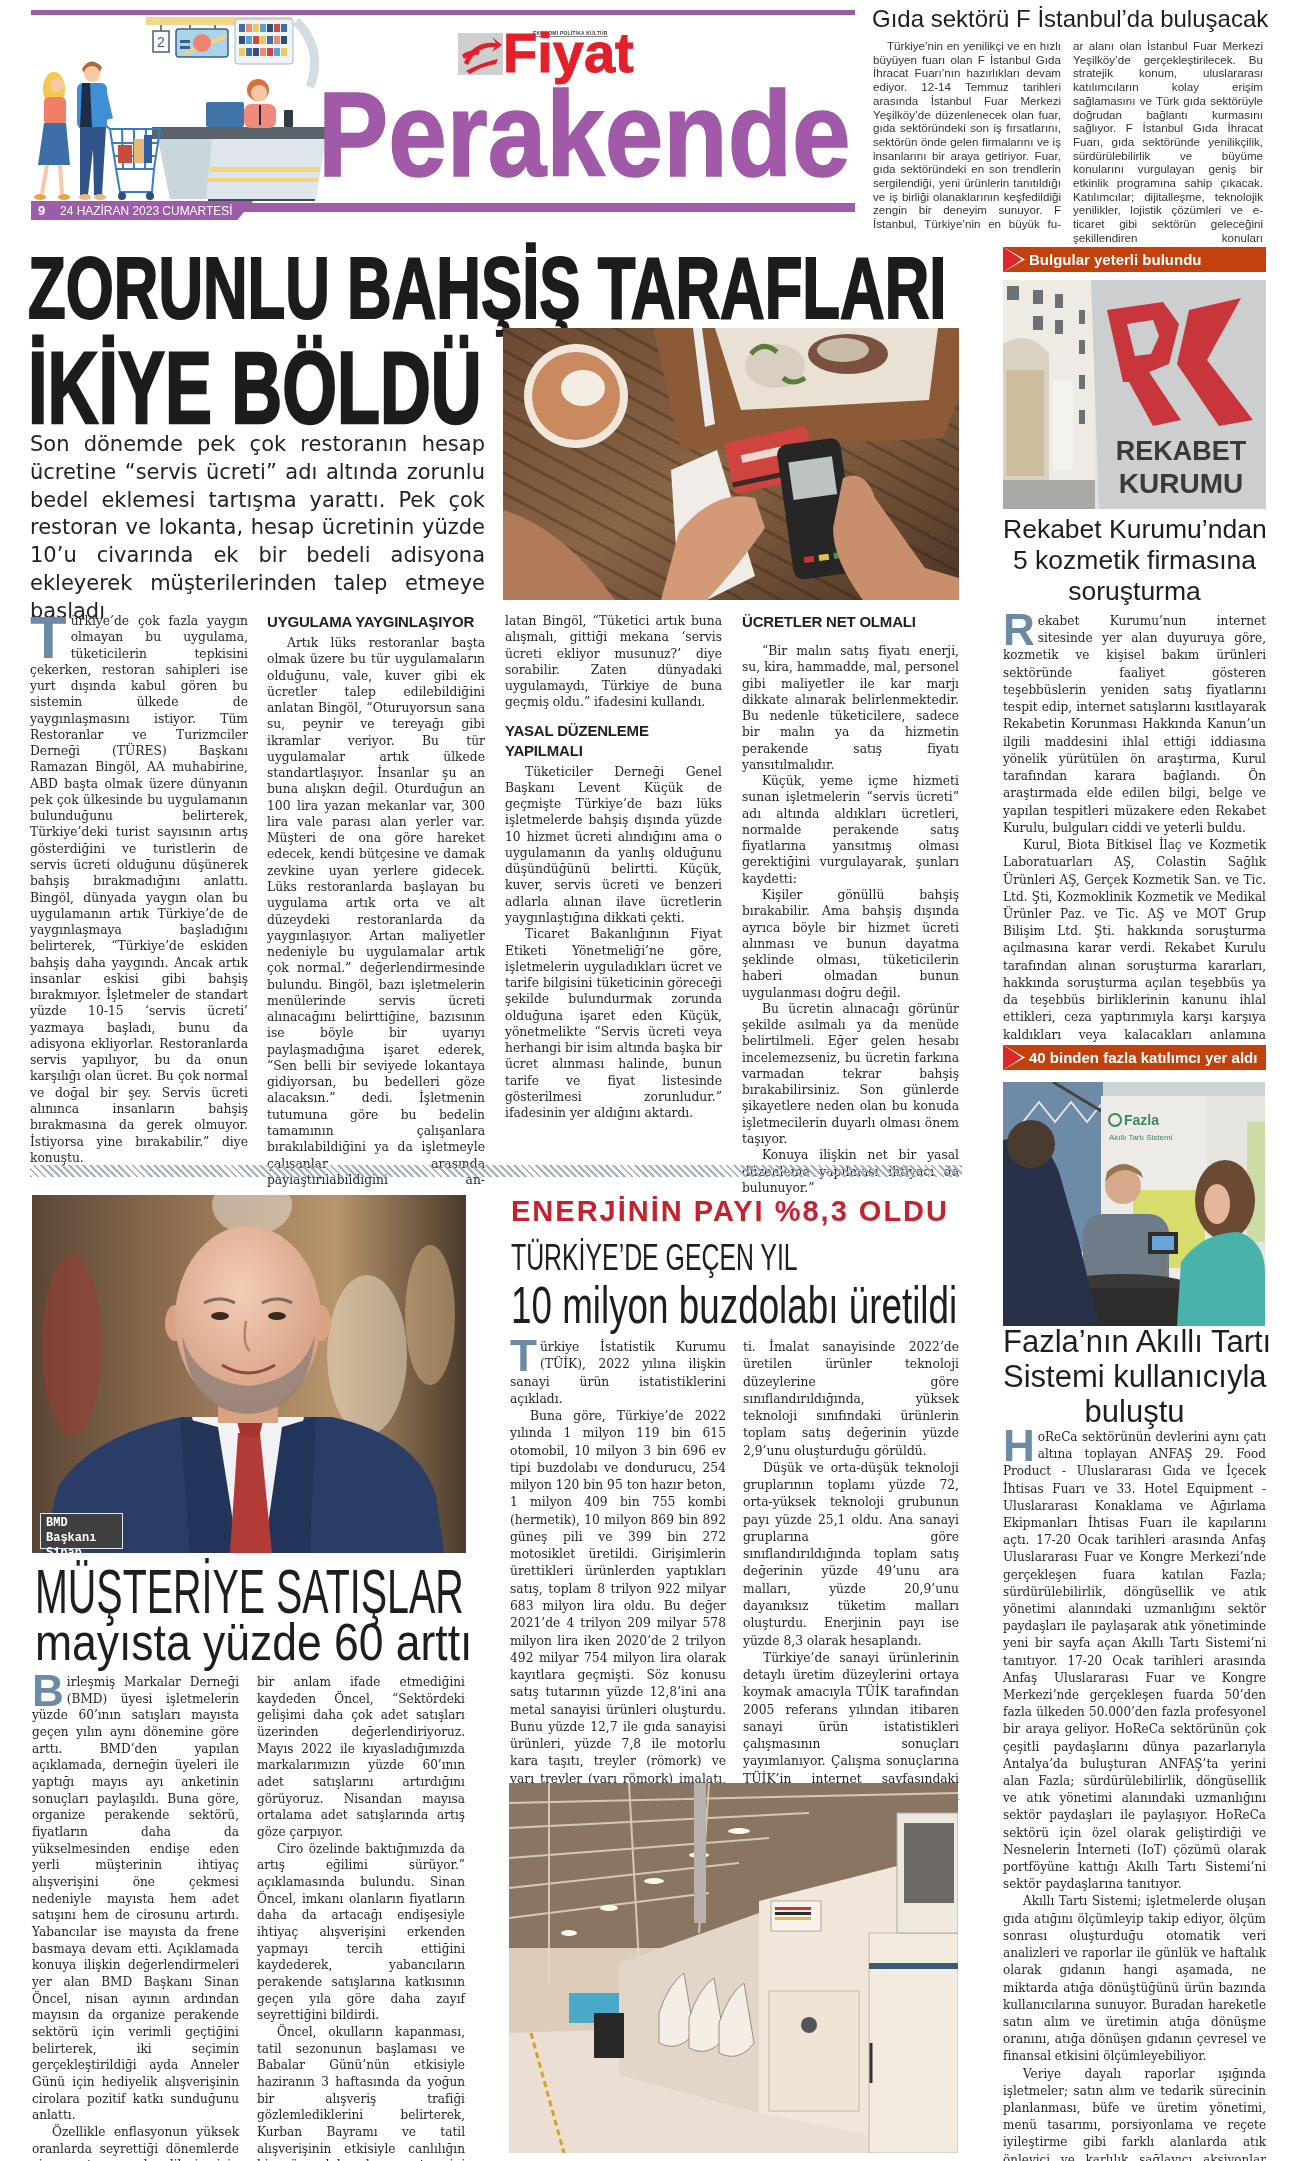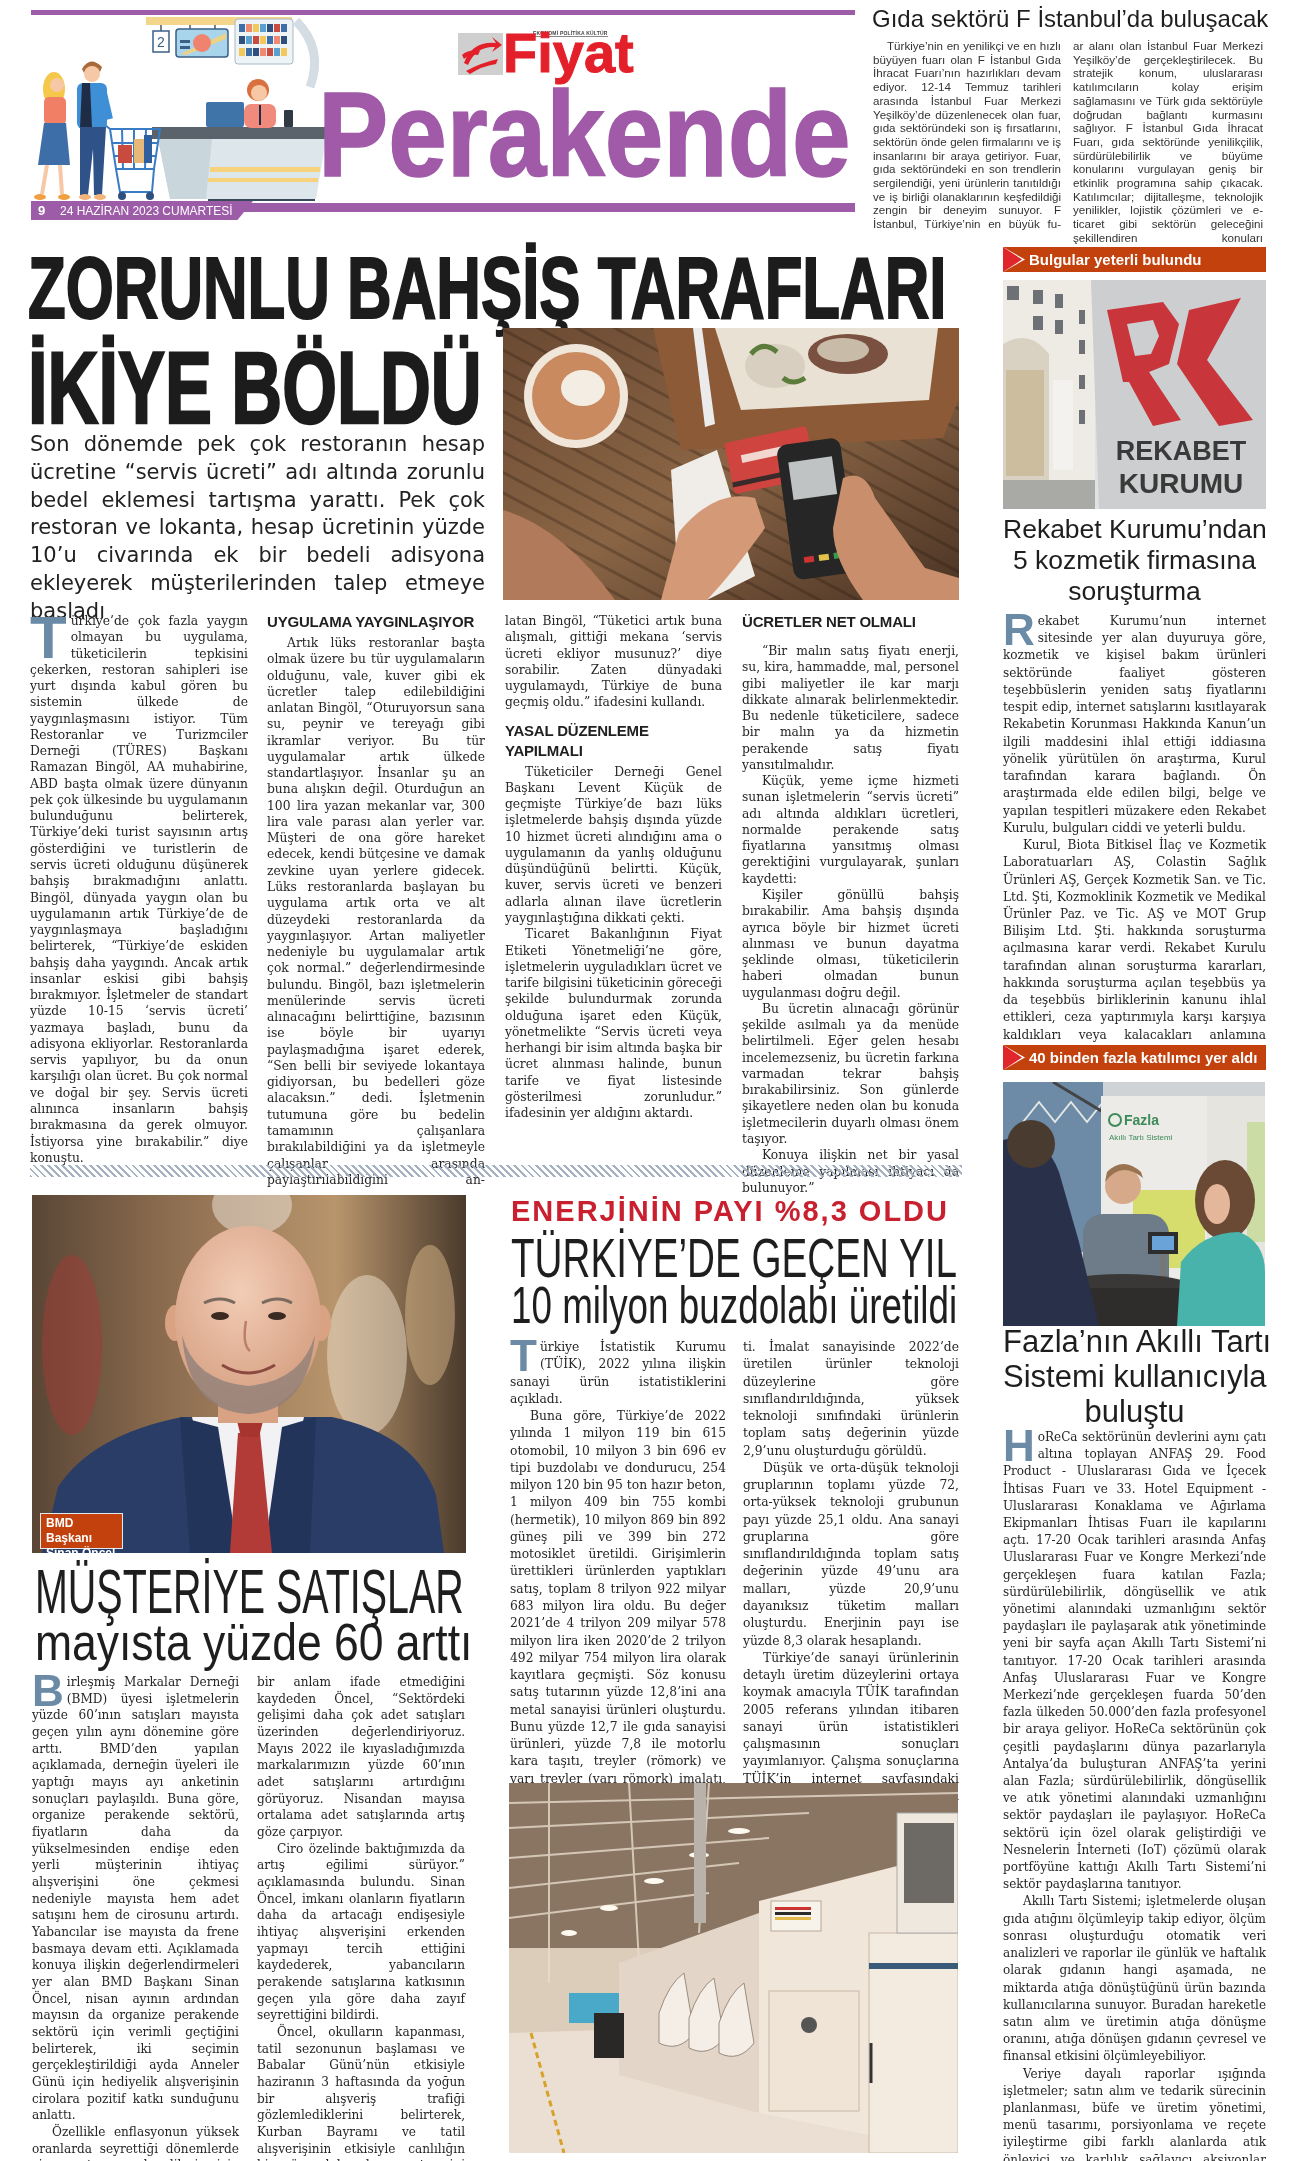--- a/index.html
+++ b/index.html
@@ -48,30 +48,30 @@
 
 
 .tag{left:1003px;width:263px;height:25px;background:#c2410c}
 .tag-arrow{position:absolute;left:0;top:0;width:22px;height:25px;background:#fff;clip-path:polygon(0 0,100% 50%,0 100%)}
 .tag-arrow-in{position:absolute;left:0;top:0;width:19px;height:25px;background:#e0262b;clip-path:polygon(0 0,100% 50%,0 100%)}
 .tag-text{position:absolute;left:26px;top:0;font-family:"Liberation Sans",sans-serif;font-weight:bold;font-size:15px;line-height:25px;color:#fff;white-space:nowrap}
 .rc-head{left:1003px;width:263px;text-align:center;font-family:"Liberation Sans",sans-serif;color:#1e1e1e;white-space:nowrap}
 .rc-body{left:1003px;width:263px;font-size:12.1px}
 
 
-.bmd-cap{left:40px;top:1513px;width:83px;height:36px;background:#c2410c;border:1.5px solid #e0e8f0;font-family:Liberation Sans, sans-serif;font-weight:bold;font-size:12px;line-height:15px;color:#fff;padding:2px 0 12px 5px}
+.bmd-cap{left:40px;top:1513px;width:83px;height:36px;background:#404040;border:1.5px solid #e0e8f0;font-family:Liberation Mono, monospace;font-weight:bold;font-size:12px;line-height:15px;color:#fff;padding:2px 0 12px 5px}
 .bmd-h1{left:35px;top:1560px;font-family:"Liberation Sans",sans-serif;font-size:63px;line-height:63px;color:#1e1e1e}
 .bmd-h1 .sx{transform:scaleX(.626)}
 .bmd-h2{left:35px;top:1616px;font-family:"Liberation Sans",sans-serif;font-size:52px;line-height:52px;color:#1e1e1e}
 .bmd-h2 .sx{transform:scaleX(.855)}
 .bmd-col{top:1674px;line-height:16.67px;font-size:12.1px}
 
 
 .en-kicker{left:511px;top:1197px;font-family:"Liberation Sans",sans-serif;font-weight:bold;font-size:29px;line-height:29px;letter-spacing:2px;color:#c8202f;white-space:nowrap}
-.en-h1{left:511px;top:1230px;font-family:"Liberation Sans",sans-serif;font-size:56px;line-height:56px;color:#1e1e1e}
+.en-h1{left:511px;top:1230px;font-family:"Liberation Sans",sans-serif;font-size:36px;line-height:56px;color:#1e1e1e}
 .en-h1 .sx{transform:scaleX(.69)}
 .en-h2{left:511px;top:1279px;font-family:"Liberation Sans",sans-serif;font-size:52px;line-height:52px;color:#1e1e1e}
 .en-h2 .sx{transform:scaleX(.708)}
 .en-col{top:1339px;line-height:17.27px}
 </style>
 </head>
 <body>
 
 <div class="abs mh-bar"></div>
 

